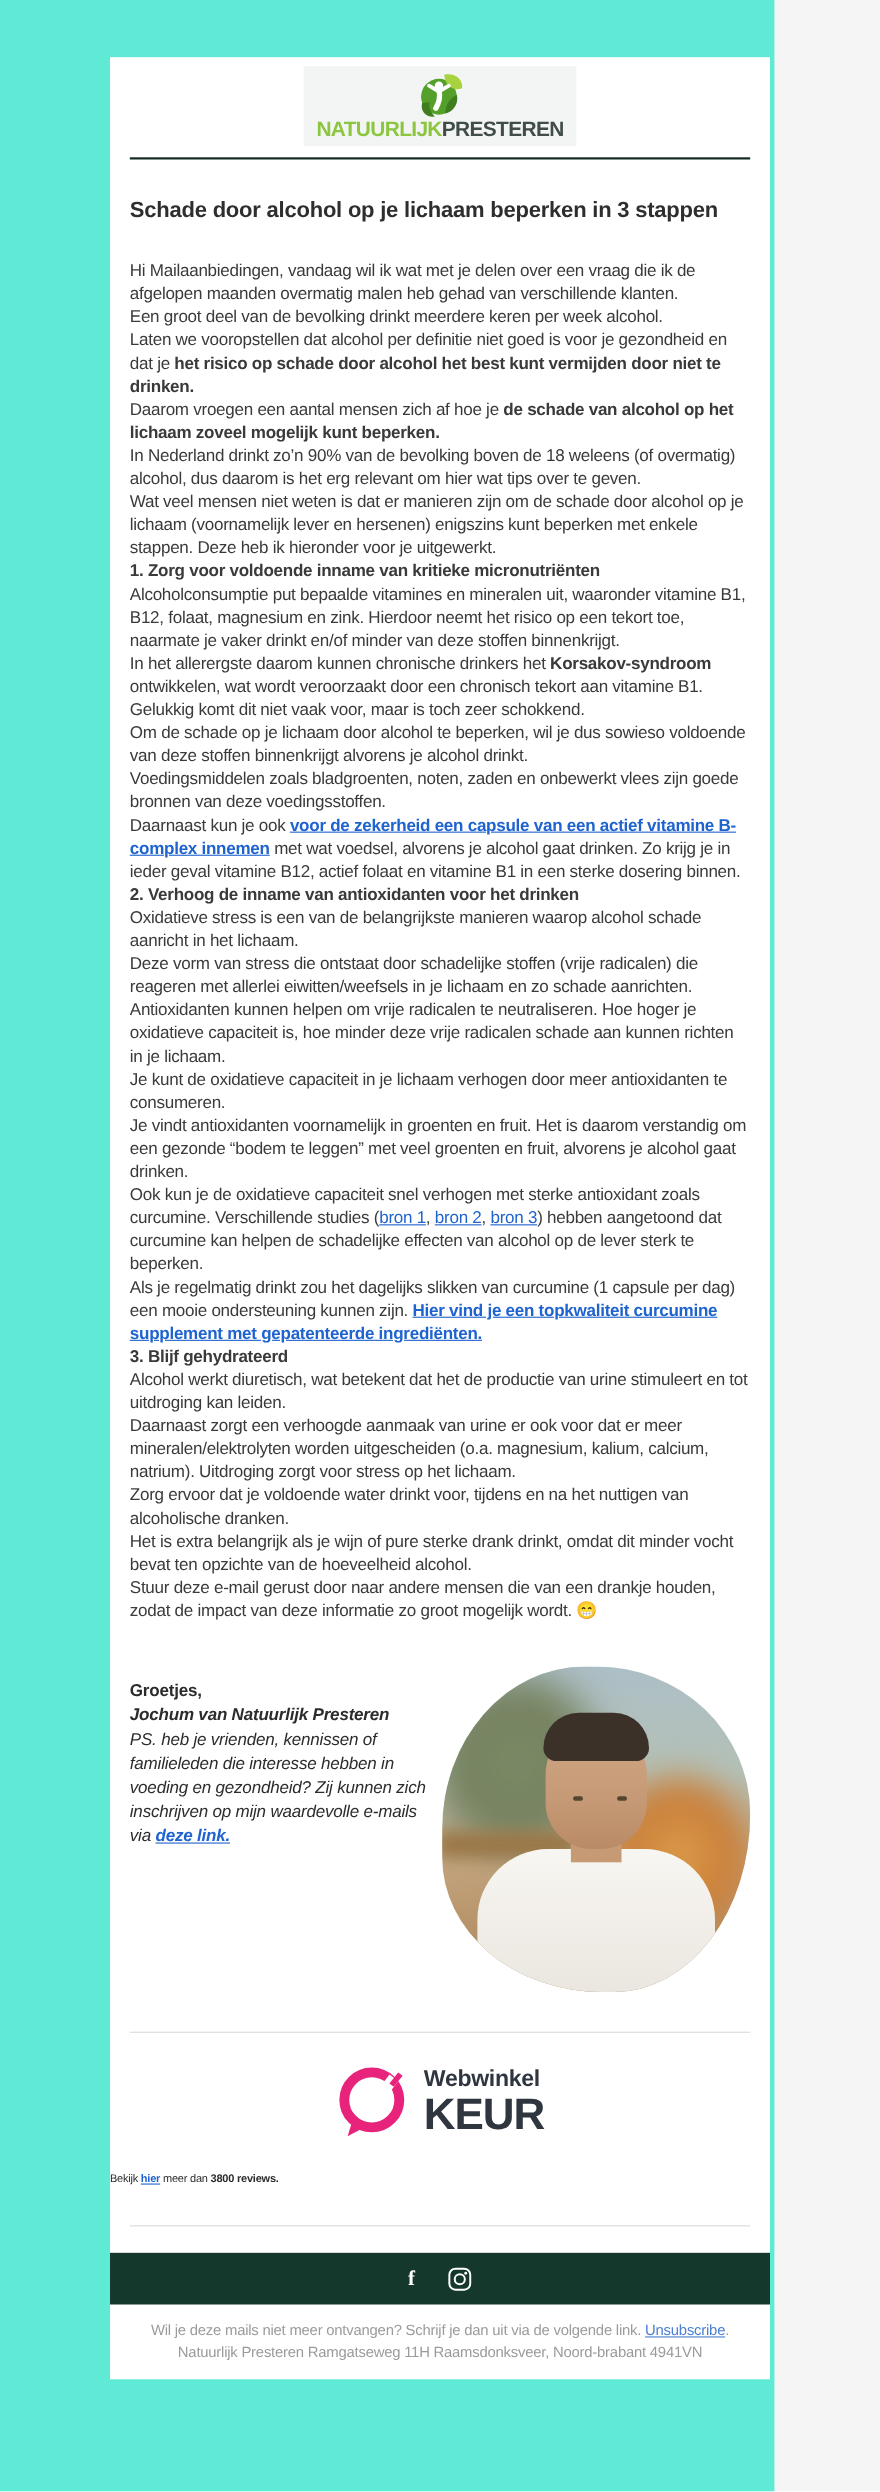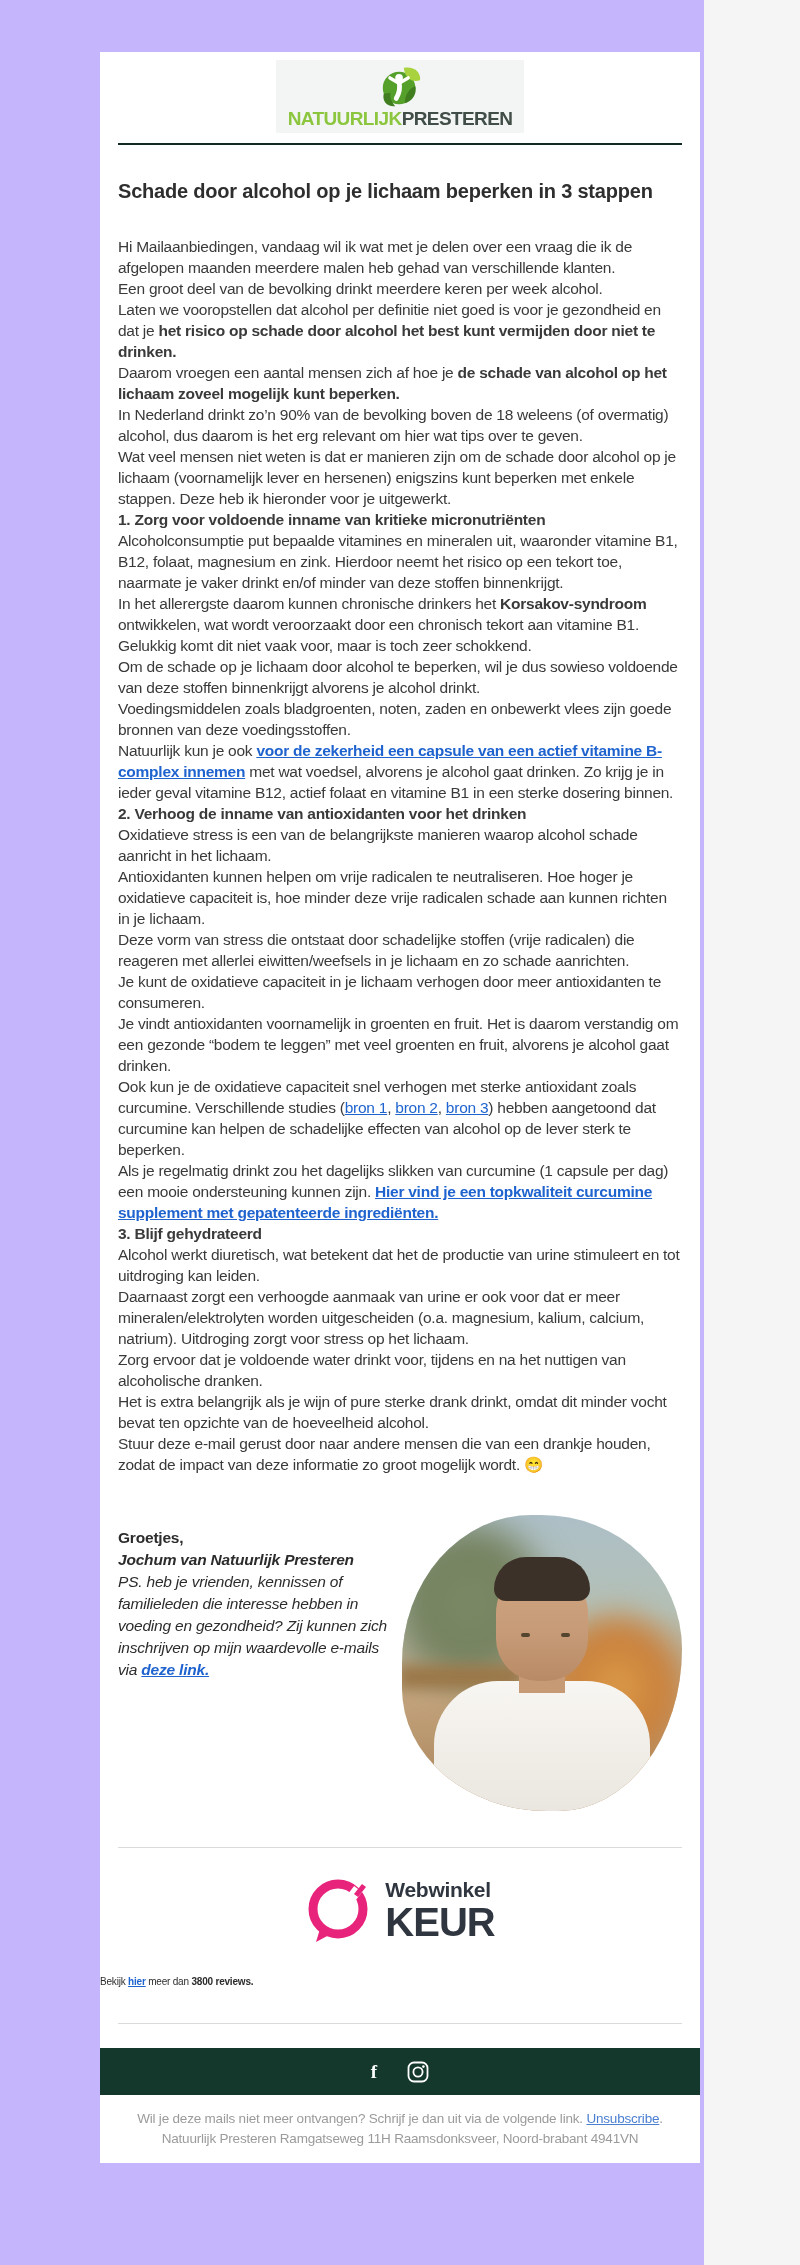--- a/index.html
+++ b/index.html
@@ -1,17 +1,17 @@
 <!DOCTYPE html>
 <html><head>
 <meta charset="utf-8">
 <style>
   html,body{margin:0;padding:0;}
   body{background:#f5f5f5;font-family:"Liberation Sans",sans-serif;}
-  .page{position:relative;width:704px;height:2265px;background:#c4b5fd;overflow:hidden;}
+  .page{position:relative;width:704px;height:2265px;background:#5eead4;overflow:hidden;}
   .card{position:absolute;left:100px;top:52px;width:600px;background:#ffffff;}
   
   .logo-wrap{padding-top:8px;display:flex;justify-content:center;}
   .logo{display:inline-flex;flex-direction:column;align-items:center;background:#f3f5f4;padding:5px 12px 4px;cursor:pointer;}
   .logo-word{font-size:19px;font-weight:700;letter-spacing:-0.6px;line-height:20px;white-space:nowrap;}
   .logo-word .g{color:#8cc63e;}
   .logo-word .d{color:#414d47;}
   .dark-divider{margin:10px 18px 0;border-top:2px solid #132a21;}
   
   .title{margin:30px 18px 0;font-size:20px;line-height:33px;font-weight:700;color:#2e2e2e;letter-spacing:-0.2px;}
@@ -75,36 +75,36 @@
         </svg>
         <div class="logo-word"><span class="g">NATUURLIJK</span><span class="d">PRESTEREN</span></div>
       </div>
     </div>
 
     <div class="dark-divider"></div>
 
     <h1 class="title">Schade door alcohol op je lichaam beperken in 3 stappen</h1>
 
     <div class="article">
-        <div class="para"><span>Hi Mailaanbiedingen, vandaag wil ik wat met je delen over een vraag die ik de afgelopen maanden meerdere malen heb gehad van verschillende klanten.</span></div>
+        <div class="para"><span>Hi Mailaanbiedingen, vandaag wil ik wat met je delen over een vraag die ik de afgelopen maanden overmatig malen heb gehad van verschillende klanten.</span></div>
         <div class="para"><span>Een groot deel van de bevolking drinkt meerdere keren per week alcohol.</span></div>
         <div class="para"><span>Laten we vooropstellen dat alcohol per definitie niet goed is voor je gezondheid en dat je </span><span class="rb">het risico op schade door alcohol het best kunt vermijden door niet te drinken.</span></div>
         <div class="para"><span>Daarom vroegen een aantal mensen zich af hoe je </span><span class="rb">de schade van alcohol op het lichaam zoveel mogelijk kunt beperken.</span></div>
         <div class="para"><span>In Nederland drinkt zo’n 90% van de bevolking boven de 18 weleens (of overmatig) alcohol, dus daarom is het erg relevant om hier wat tips over te geven.</span></div>
         <div class="para"><span>Wat veel mensen niet weten is dat er manieren zijn om de schade door alcohol op je lichaam (voornamelijk lever en hersenen) enigszins kunt beperken met enkele stappen. Deze heb ik hieronder voor je uitgewerkt.</span></div>
         <div class="para"><span class="rb">1. Zorg voor voldoende inname van kritieke micronutriënten</span></div>
         <div class="para"><span>Alcoholconsumptie put bepaalde vitamines en mineralen uit, waaronder vitamine B1, B12, folaat, magnesium en zink. Hierdoor neemt het risico op een tekort toe, naarmate je vaker drinkt en/of minder van deze stoffen binnenkrijgt.</span></div>
         <div class="para"><span>In het allerergste daarom kunnen chronische drinkers het </span><span class="rb">Korsakov-syndroom</span><span> ontwikkelen, wat wordt veroorzaakt door een chronisch tekort aan vitamine B1. Gelukkig komt dit niet vaak voor, maar is toch zeer schokkend.</span></div>
         <div class="para"><span>Om de schade op je lichaam door alcohol te beperken, wil je dus sowieso voldoende van deze stoffen binnenkrijgt alvorens je alcohol drinkt.</span></div>
         <div class="para"><span>Voedingsmiddelen zoals bladgroenten, noten, zaden en onbewerkt vlees zijn goede bronnen van deze voedingsstoffen.</span></div>
-        <div class="para"><span>Natuurlijk kun je ook </span><span class="rb rl">voor de zekerheid een capsule van een actief vitamine B-complex innemen</span><span> met wat voedsel, alvorens je alcohol gaat drinken. Zo krijg je in ieder geval vitamine B12, actief folaat en vitamine B1 in een sterke dosering binnen.</span></div>
+        <div class="para"><span>Daarnaast kun je ook </span><span class="rb rl">voor de zekerheid een capsule van een actief vitamine B-complex innemen</span><span> met wat voedsel, alvorens je alcohol gaat drinken. Zo krijg je in ieder geval vitamine B12, actief folaat en vitamine B1 in een sterke dosering binnen.</span></div>
         <div class="para"><span class="rb">2. Verhoog de inname van antioxidanten voor het drinken</span></div>
         <div class="para"><span>Oxidatieve stress is een van de belangrijkste manieren waarop alcohol schade aanricht in het lichaam.</span></div>
+        <div class="para"><span>Deze vorm van stress die ontstaat door schadelijke stoffen (vrije radicalen) die reageren met allerlei eiwitten/weefsels in je lichaam en zo schade aanrichten.</span></div>
         <div class="para"><span>Antioxidanten kunnen helpen om vrije radicalen te neutraliseren. Hoe hoger je oxidatieve capaciteit is, hoe minder deze vrije radicalen schade aan kunnen richten in je lichaam.</span></div>
-        <div class="para"><span>Deze vorm van stress die ontstaat door schadelijke stoffen (vrije radicalen) die reageren met allerlei eiwitten/weefsels in je lichaam en zo schade aanrichten.</span></div>
         <div class="para"><span>Je kunt de oxidatieve capaciteit in je lichaam verhogen door meer antioxidanten te consumeren.</span></div>
         <div class="para"><span>Je vindt antioxidanten voornamelijk in groenten en fruit. Het is daarom verstandig om een gezonde “bodem te leggen” met veel groenten en fruit, alvorens je alcohol gaat drinken.</span></div>
         <div class="para"><span>Ook kun je de oxidatieve capaciteit snel verhogen met sterke antioxidant zoals curcumine. Verschillende studies (</span><span class="rl">bron 1</span><span>, </span><span class="rl">bron 2</span><span>, </span><span class="rl">bron 3</span><span>) hebben aangetoond dat curcumine kan helpen de schadelijke effecten van alcohol op de lever sterk te beperken.</span></div>
         <div class="para"><span>Als je regelmatig drinkt zou het dagelijks slikken van curcumine (1 capsule per dag) een mooie ondersteuning kunnen zijn. </span><span class="rb rl">Hier vind je een topkwaliteit curcumine supplement met gepatenteerde ingrediënten.</span></div>
         <div class="para"><span class="rb">3. Blijf gehydrateerd</span></div>
         <div class="para"><span>Alcohol werkt diuretisch, wat betekent dat het de productie van urine stimuleert en tot uitdroging kan leiden.</span></div>
         <div class="para"><span>Daarnaast zorgt een verhoogde aanmaak van urine er ook voor dat er meer mineralen/elektrolyten worden uitgescheiden (o.a. magnesium, kalium, calcium, natrium). Uitdroging zorgt voor stress op het lichaam.</span></div>
         <div class="para"><span>Zorg ervoor dat je voldoende water drinkt voor, tijdens en na het nuttigen van alcoholische dranken.</span></div>
         <div class="para"><span>Het is extra belangrijk als je wijn of pure sterke drank drinkt, omdat dit minder vocht bevat ten opzichte van de hoeveelheid alcohol.</span></div>
         <div class="para"><span>Stuur deze e-mail gerust door naar andere mensen die van een drankje houden, zodat de impact van deze informatie zo groot mogelijk wordt. 😁</span></div>

